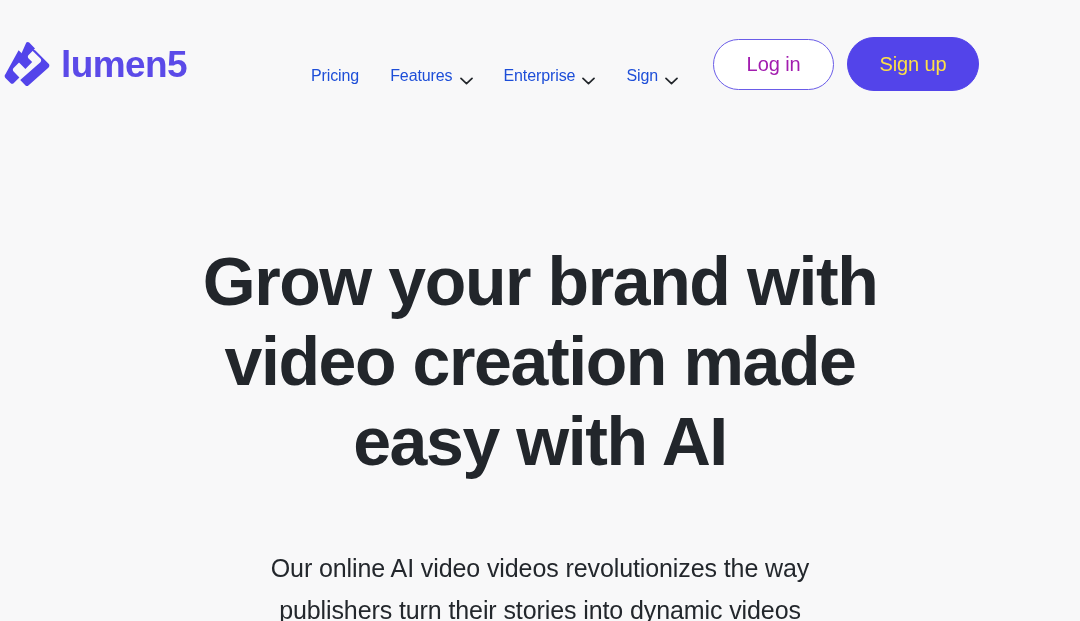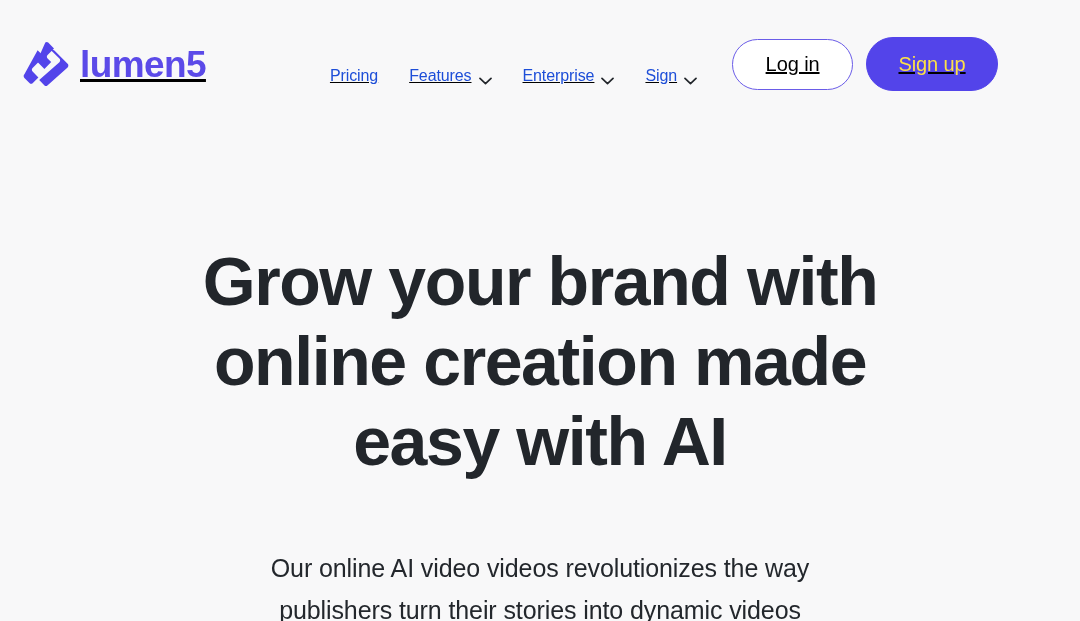--- a/index.html
+++ b/index.html
@@ -26,22 +26,21 @@
   
   .header {
     position: absolute;
     top: 0;
     left: 0;
     width: 1080px;
     height: 128px;
     display: flex;
     align-items: center;
     box-sizing: border-box;
-    padding-left: 23px;
-    text-decoration: underline;
+    padding-left: 4px;
   }
 
   .brand {
     display: flex;
     align-items: center;
     gap: 11px;
     text-decoration: none;
     flex: 0 0 auto;
   }
   .brand-mark {
@@ -104,21 +103,21 @@
     letter-spacing: -0.1px;
     white-space: nowrap;
     cursor: pointer;
     text-decoration: none;
   }
   .btn-login {
     width: 121px;
     height: 51px;
     background: #ffffff;
     border: 1px solid #6a5ce8;
-    color: #000000;
+    color: #a21caf;
   }
   .btn-signup {
     width: 132px;
     height: 54px;
     background: #5344ea;
     border: 1px solid #5344ea;
     color: #fde047;
   }
 
   
@@ -210,21 +209,21 @@
       <a class="btn btn-login" href="#">Log in</a>
       <a class="btn btn-signup" href="#">Sign up</a>
     </div>
 
   </header>
 
   <section class="hero">
 
     <h1 class="hero-title">
       <span class="ln">Grow your brand with</span>
-      <span class="ln">online creation made</span>
+      <span class="ln">video creation made</span>
       <span class="ln">easy with AI</span>
     </h1>
 
     <p class="hero-sub">
       <span class="ln">Our online AI video videos revolutionizes the way</span>
       <span class="ln">publishers turn their stories into dynamic videos</span>
     </p>
 
   </section>
 

